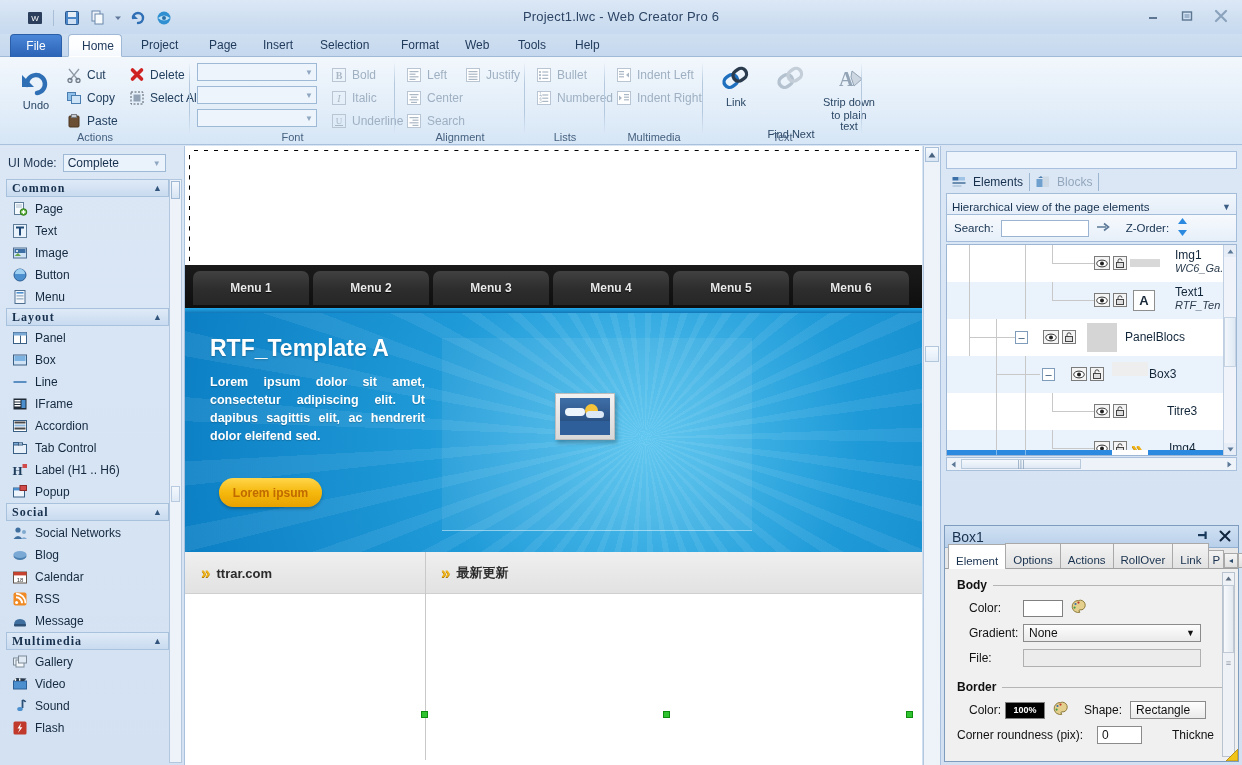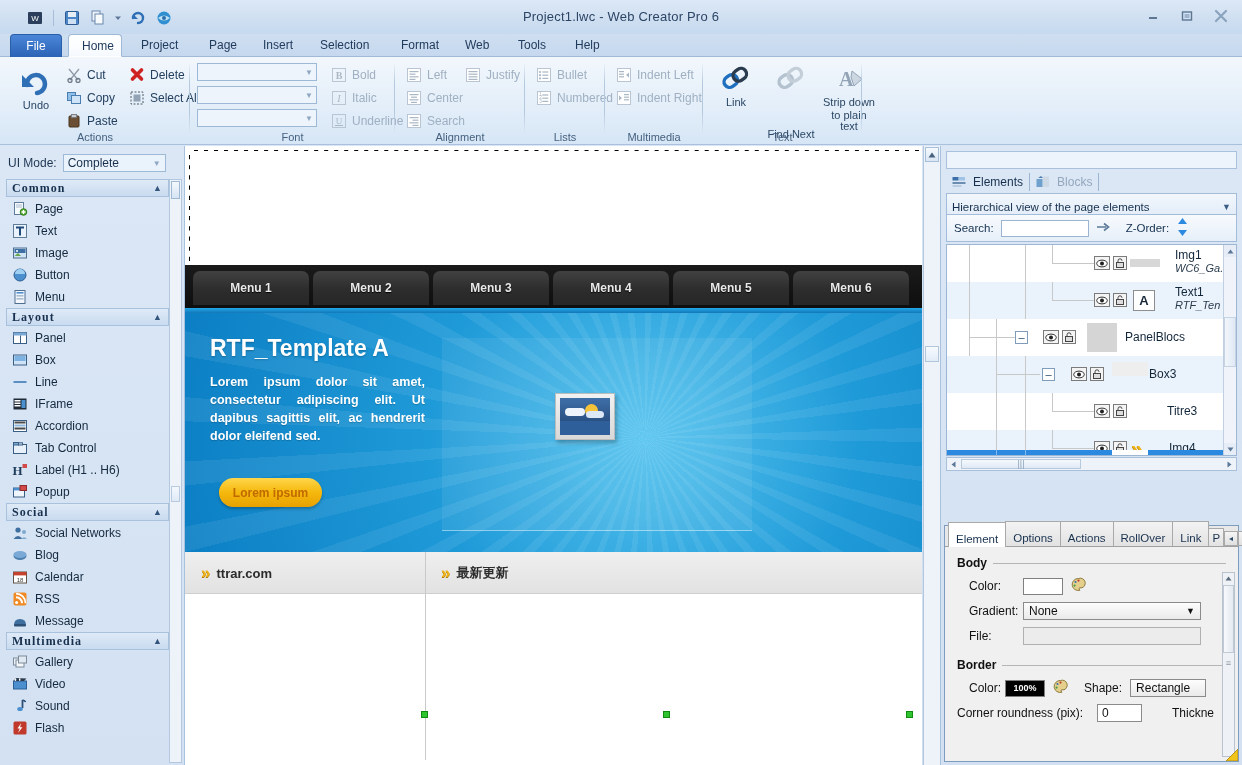--- a/index.html
+++ b/index.html
@@ -1154,20 +1154,36 @@
       </div>
       <div style="position:absolute;left:14px;top:1px;bottom:1px;width:120px;background:linear-gradient(180deg,#f5f9fd,#dfe9f5);border:1px solid #b8c9dc;display:flex;align-items:center;justify-content:center;color:#8aa0b8;font-size:9px;">|||</div>
       <div style="position:absolute;right:0;top:0;bottom:0;width:13px;display:flex;align-items:center;justify-content:center;">
         <svg width="5" height="7" viewBox="0 0 5 7">
             <path d="M4.5 3.5 L0.5 0.5 L0.5 6.5Z" fill="#5b7897"></path>
           </svg>
       </div>
     </div>
 
     <div class="propspanel">
+      <div class="pp-title">
+        <span>Box1</span>
+        <span class="acts">
+          <span>
+            <svg width="14" height="14" viewBox="0 0 14 14">
+                <rect x="2" y="6" width="8" height="2.2" fill="#1a3a5c"></rect>
+                <rect x="8.5" y="3.5" width="2.2" height="7.5" fill="#1a3a5c"></rect>
+              </svg>
+          </span>
+          <span>
+            <svg width="12" height="12" viewBox="0 0 12 12">
+                <path d="M1.5 1.5 L10.5 10.5 M10.5 1.5 L1.5 10.5" stroke="#11263d" stroke-width="2" stroke-linecap="round"></path>
+              </svg>
+          </span>
+        </span>
+      </div>
 
       <div class="pp-tabs">
         <div class="pp-tab active">Element</div>
         <div class="pp-tab">Options</div>
         <div class="pp-tab">Actions</div>
         <div class="pp-tab">RollOver</div>
         <div class="pp-tab">Link</div>
         <div class="pp-tab" style="padding:3px 3px 2px;">P</div>
         <div style="display:flex;margin-left:1px;">
           <div style="width:14px;height:15px;border:1px solid #a9a9a9;background:linear-gradient(180deg,#f5f5f5,#e0e0e0);display:flex;align-items:center;justify-content:center;font-size:8px;color:#2a4a6b;">◂</div>

